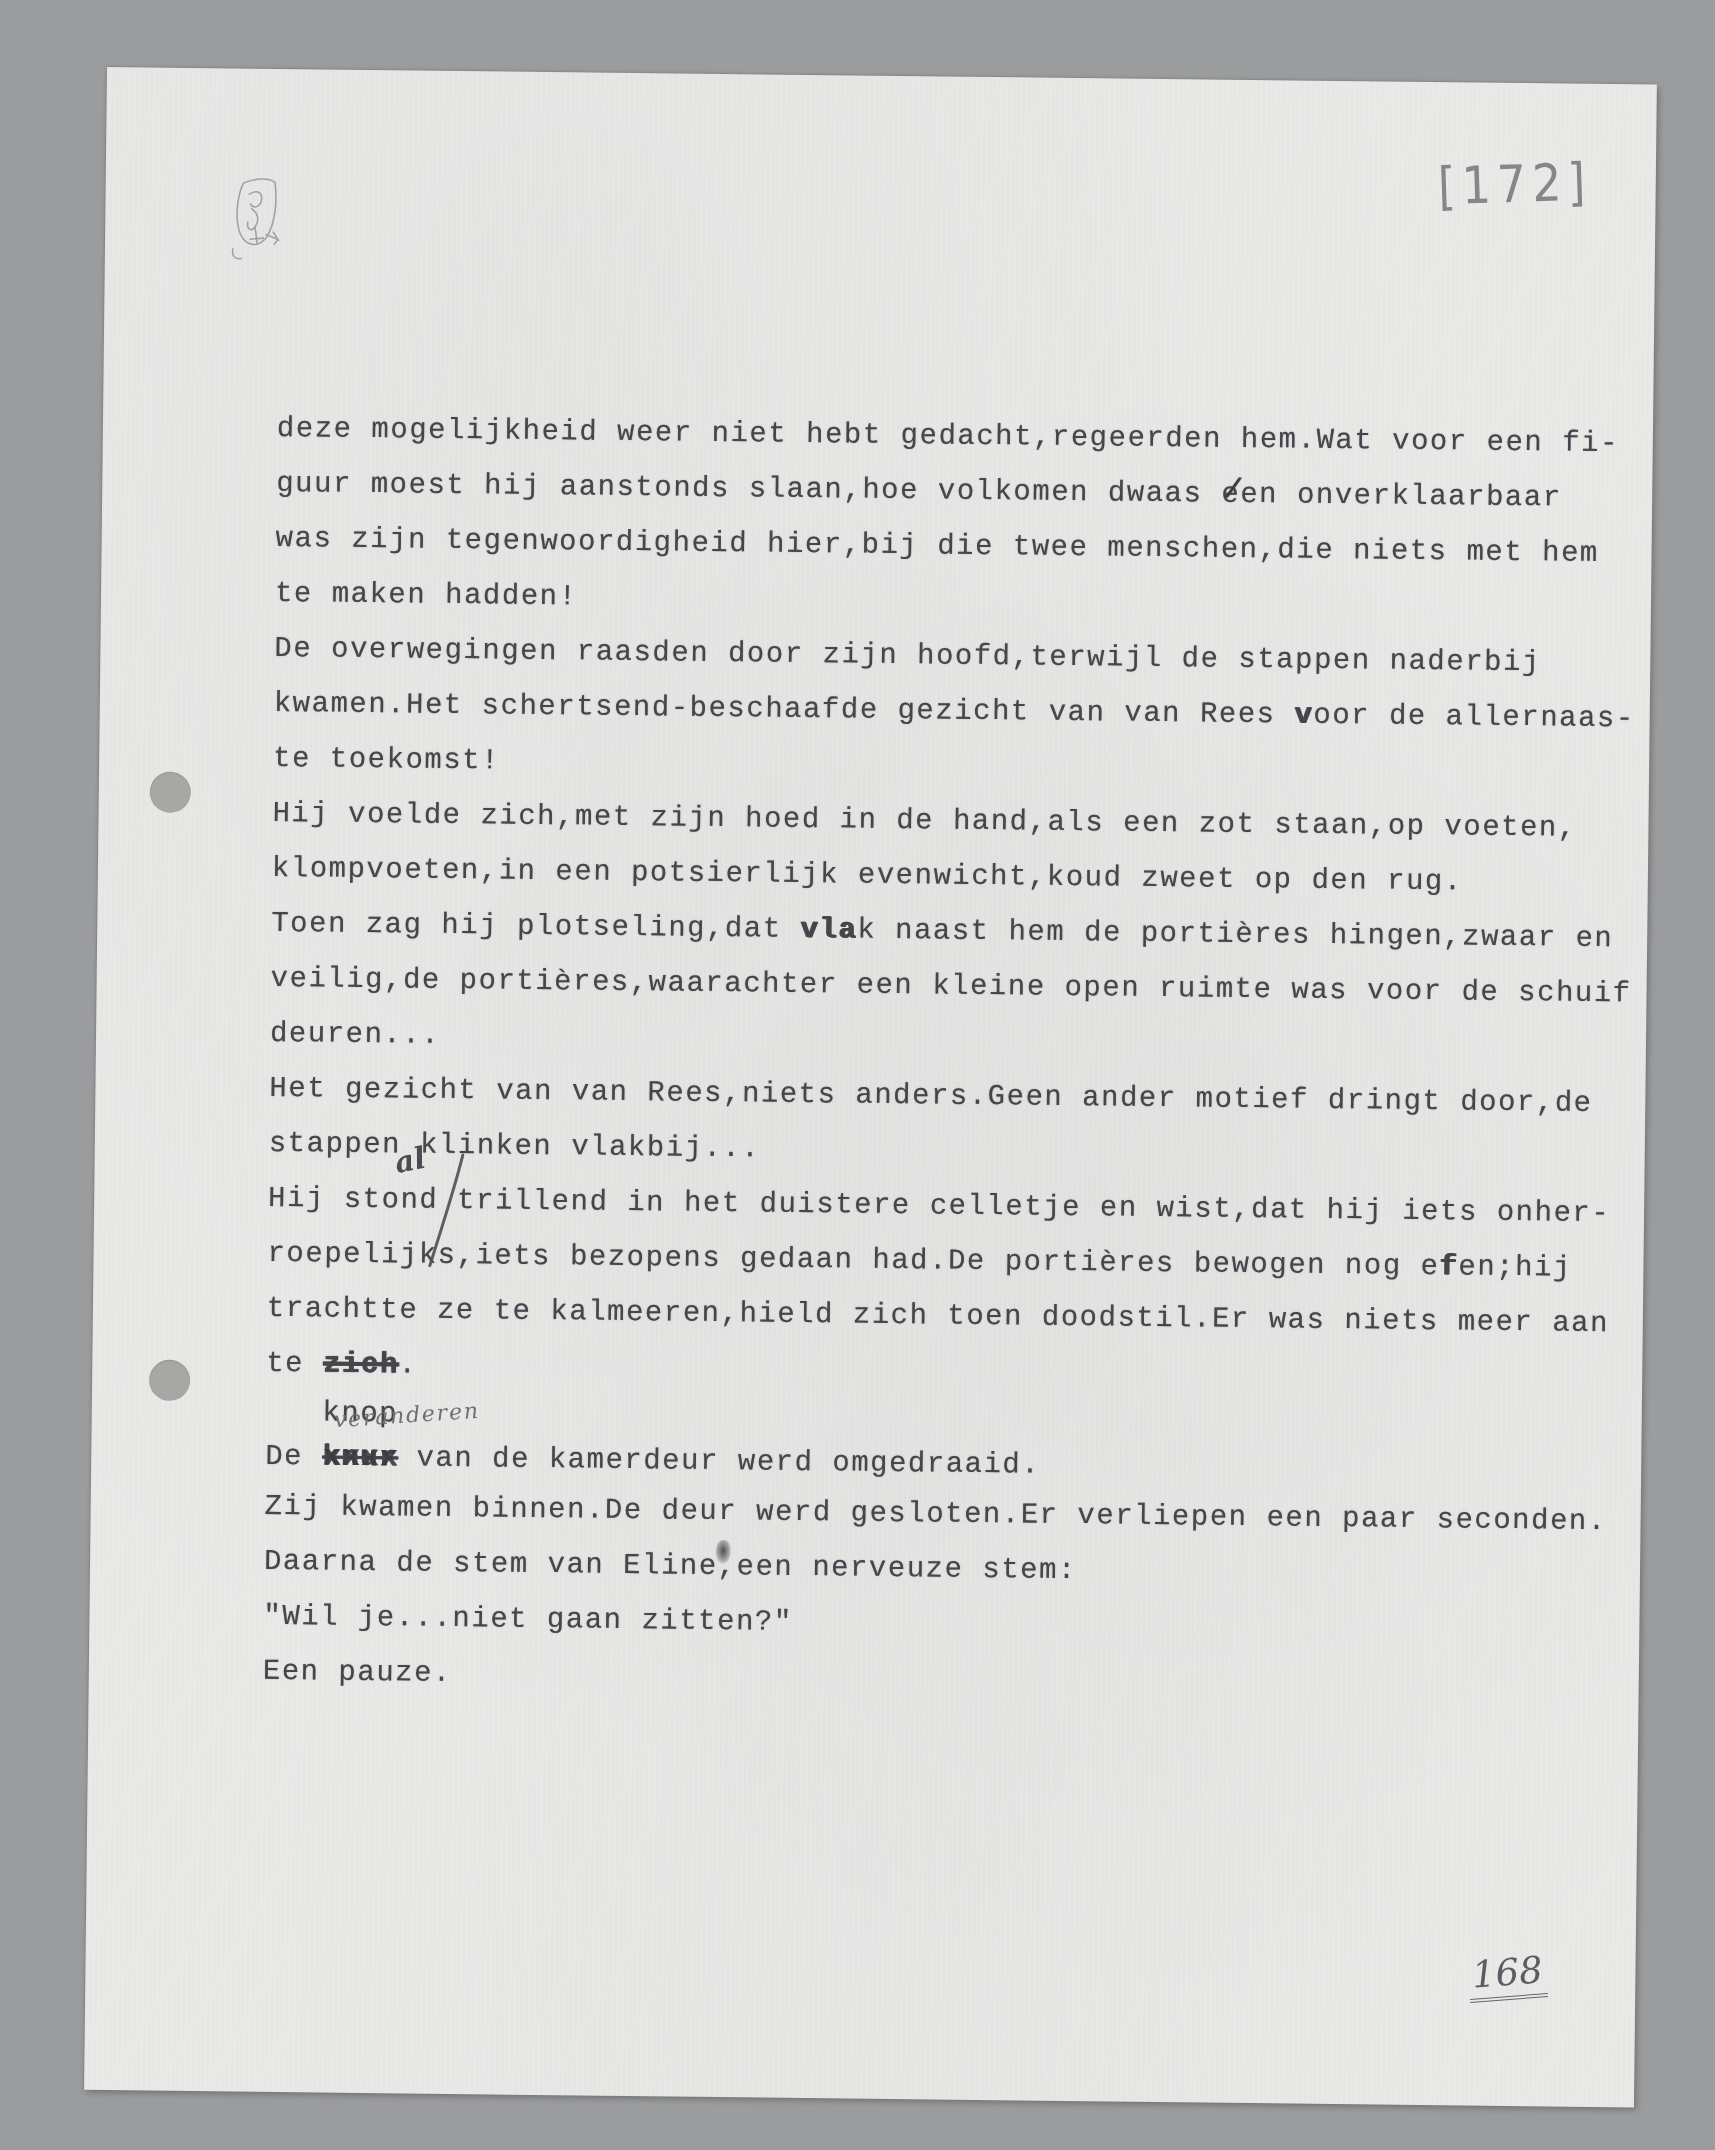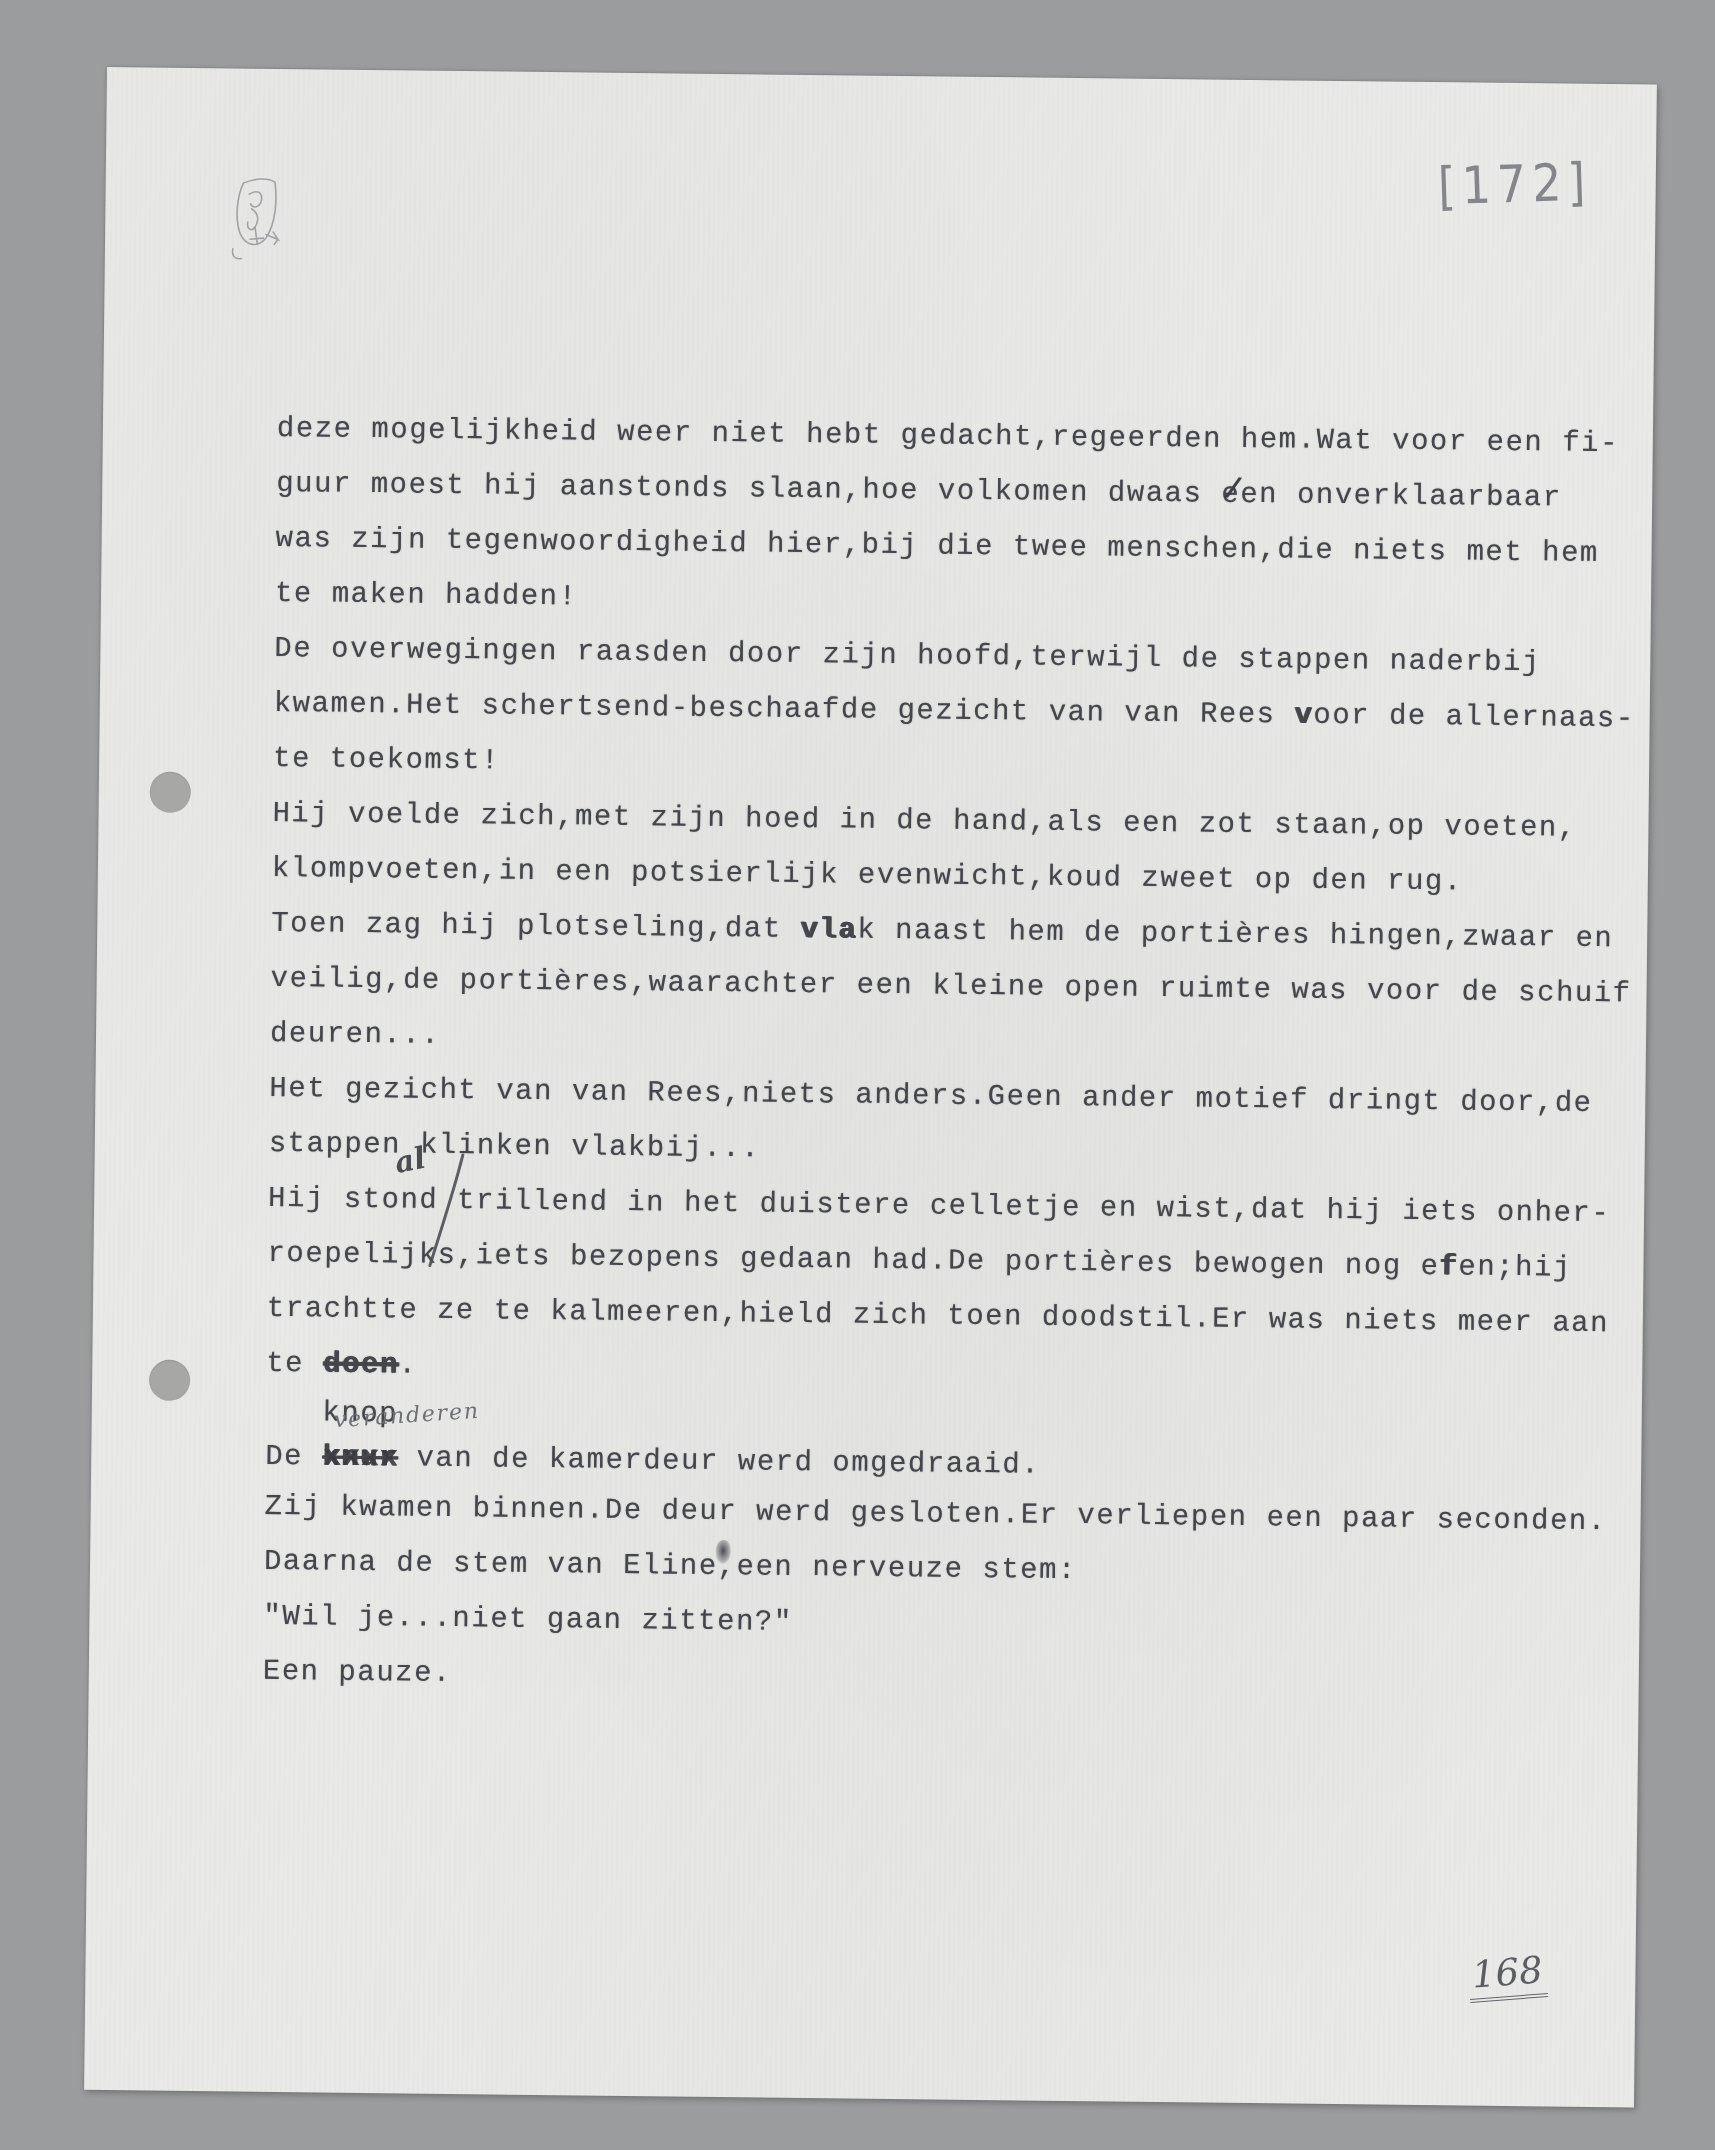--- a/index.html
+++ b/index.html
@@ -132,21 +132,21 @@
       <div class="typed-line"><span>Hij voelde zich,met zijn hoed in de hand,als een zot staan,op voeten,</span></div>
       <div class="typed-line"><span>klompvoeten,in een potsierlijk evenwicht,koud zweet op den rug.</span></div>
       <div class="typed-line"><span>Toen zag hij plotseling,dat </span><span class="s-over">vla</span><span>k naast hem de portières hingen,zwaar en</span></div>
       <div class="typed-line"><span>veilig,de portières,waarachter een kleine open ruimte was voor de schuif</span></div>
       <div class="typed-line"><span>deuren...</span></div>
       <div class="typed-line"><span>Het gezicht van van Rees,niets anders.Geen ander motief dringt door,de</span></div>
       <div class="typed-line"><span>stappen klinken vlakbij...</span></div>
       <div class="typed-line"><span>Hij stond trillend in het duistere celletje en wist,dat hij iets onher-</span></div>
       <div class="typed-line"><span>roepelijks,iets bezopens gedaan had.De portières bewogen nog e</span><span class="s-over">f</span><span>en;hij</span></div>
       <div class="typed-line"><span>trachtte ze te kalmeeren,hield zich toen doodstil.Er was niets meer aan</span></div>
-      <div class="typed-line"><span>te </span><span class="s-strike">doen</span><span>.</span></div>
+      <div class="typed-line"><span>te </span><span class="s-strike">zich</span><span>.</span></div>
       <div class="typed-line tight"><span>   knop</span></div>
       <div class="typed-line tight"><span>De </span><span class="s-mangle" data-over="xxxx">knur</span><span> van de kamerdeur werd omgedraaid.</span></div>
       <div class="typed-line"><span>Zij kwamen binnen.De deur werd gesloten.Er verliepen een paar seconden.</span></div>
       <div class="typed-line"><span>Daarna de stem van Eline</span><span class="s-blot">,</span><span>een nerveuze stem:</span></div>
       <div class="typed-line"><span>"Wil je...niet gaan zitten?"</span></div>
       <div class="typed-line"><span>Een pauze.</span></div>
     </div>
 
   <div class="hand insert-al">al</div>
   <svg class="insert-slash" width="49" height="122" viewBox="0 0 80 200">

